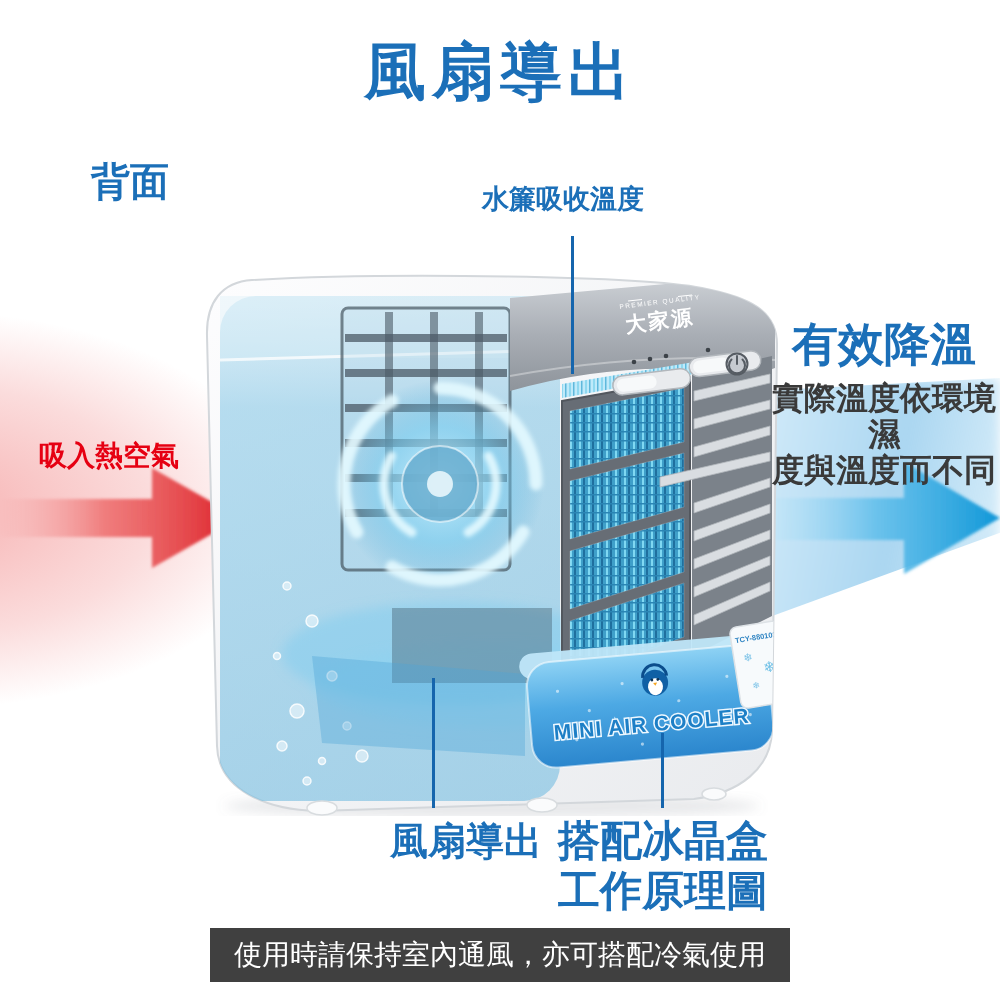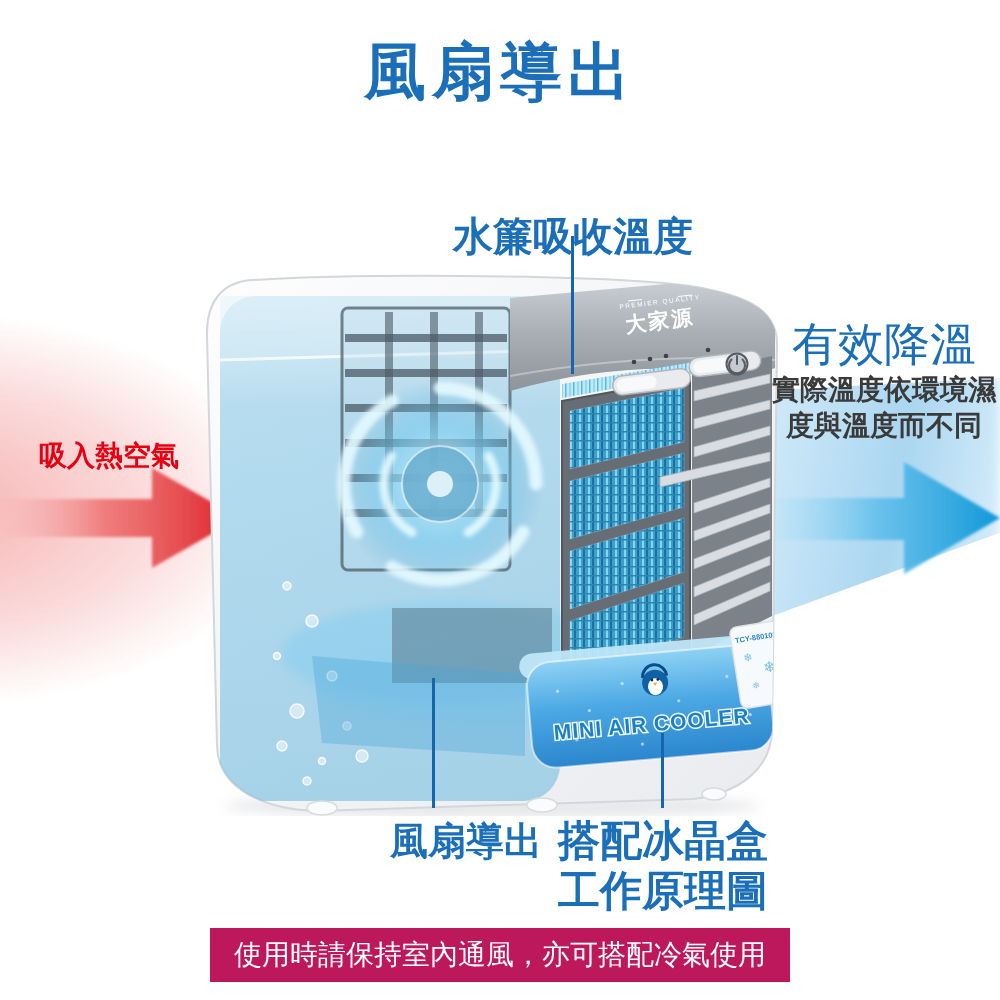--- a/index.html
+++ b/index.html
@@ -31,30 +31,30 @@
   #ptr-water { left:571px; top:236px; height:138px; }
   #ptr-fan   { left:432px; top:678px; height:130px; }
   #ptr-ice   { left:661px; top:733px; height:75px;  }
   
   .title {
     position:absolute; top:30px; left:0; right:0; margin:0; text-align:center;
     font-size:62px; font-weight:700; color:#1b6fb8; letter-spacing:6px;
   }
   .lbl { position:absolute; color:#1b6fb8; font-weight:700; text-align:center; }
   .lbl-back  { left:15px;  top:156px; width:230px; font-size:39px; line-height:51px; }
-  .lbl-water { left:408px; top:181px; width:330px; font-size:40px;margin-top:28px; }
+  .lbl-water { left:398px; top:181px; width:330px; font-size:27px; }
   .lbl-hot   { left:8px;   top:437px; width:202px; font-size:28px; color:#e60012; }
   .cooling   { position:absolute; left:772px; top:316px; width:224px; text-align:center; }
-  .cooling .big  { font-size:46px; font-weight:400; color:#1b6fb8; line-height:56px; }
-  .cooling .note { font-size:28px; font-weight:700; color:#3a3a3a; line-height:36px; }
+  .cooling .big  { font-size:46px; font-weight:700; color:#1b6fb8; line-height:56px; }
+  .cooling .note { font-size:32px; font-weight:700; color:#3a3a3a; line-height:36px; margin-top:8px; }
   .lbl-fan { left:324px; top:816px; width:218px; font-size:38px; line-height:50px;text-align:right; }
   .lbl-ice { left:548px; top:816px; width:230px; font-size:42px; line-height:50px; }
   .footer-bar {
     position:absolute; top:928px; left:50%; transform:translateX(-50%);
-    background:#be185d; color:#ffffff; font-size:28px; font-weight:500;
+    background:#404040; color:#ffffff; font-size:28px; font-weight:500;
     padding:8px 24px; white-space:nowrap;
   }
 </style>
 </head>
 <body>
 
 <div class="stage">
 
   <div class="bg-red-glow"></div>
   <div class="bg-blue-band"></div>
@@ -298,20 +298,21 @@
     </g>
   </svg>
 
   <div class="pointer" id="ptr-water"></div>
   <div class="pointer" id="ptr-fan"></div>
   <div class="pointer" id="ptr-ice"></div>
 
   <h1 class="title">風扇導出</h1>
 
   <div class="lbl lbl-back">
+    <div>背面</div>
   </div>
 
   <div class="lbl lbl-water">水簾吸收溫度</div>
 
   <div class="lbl lbl-hot">吸入熱空氣</div>
 
   <div class="cooling">
     <div class="big">有效降溫</div>
     <div class="note">
       <div>實際溫度依環境濕</div>

